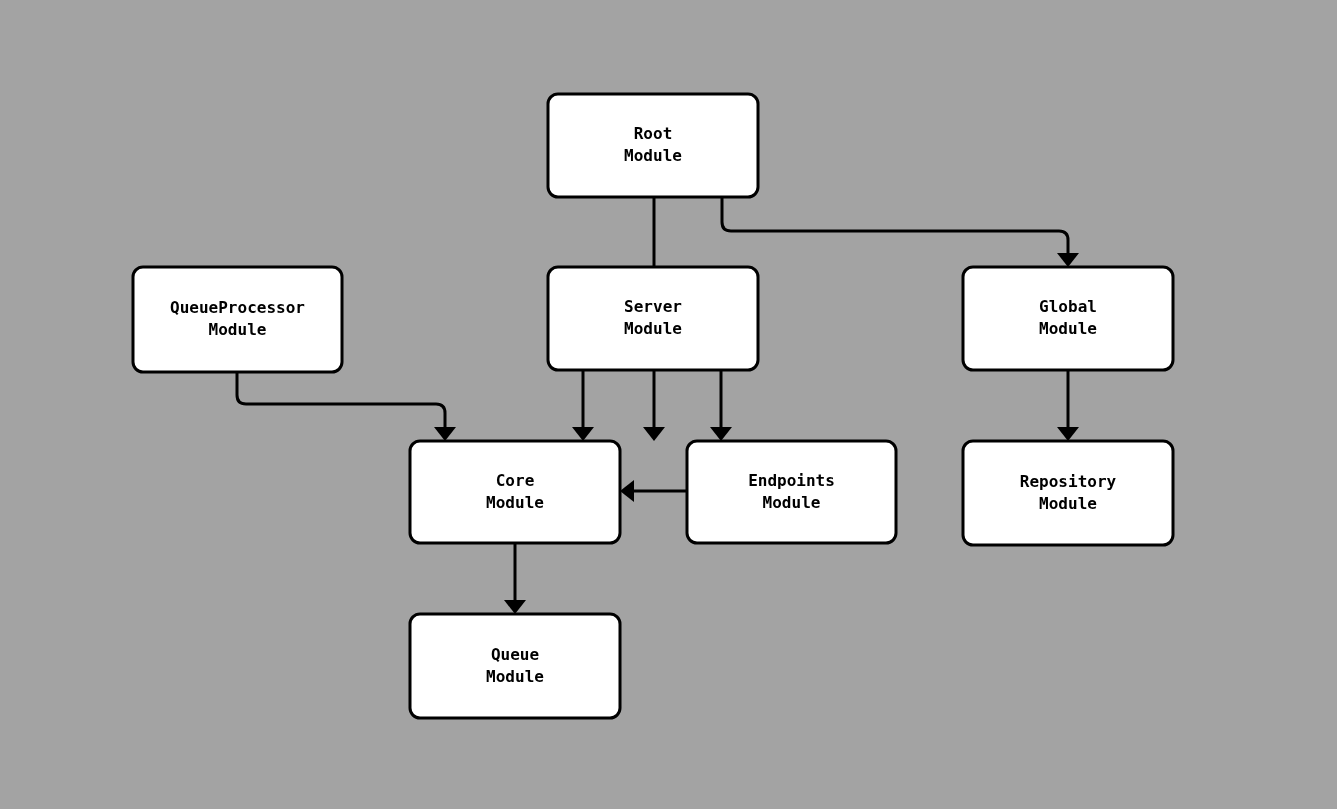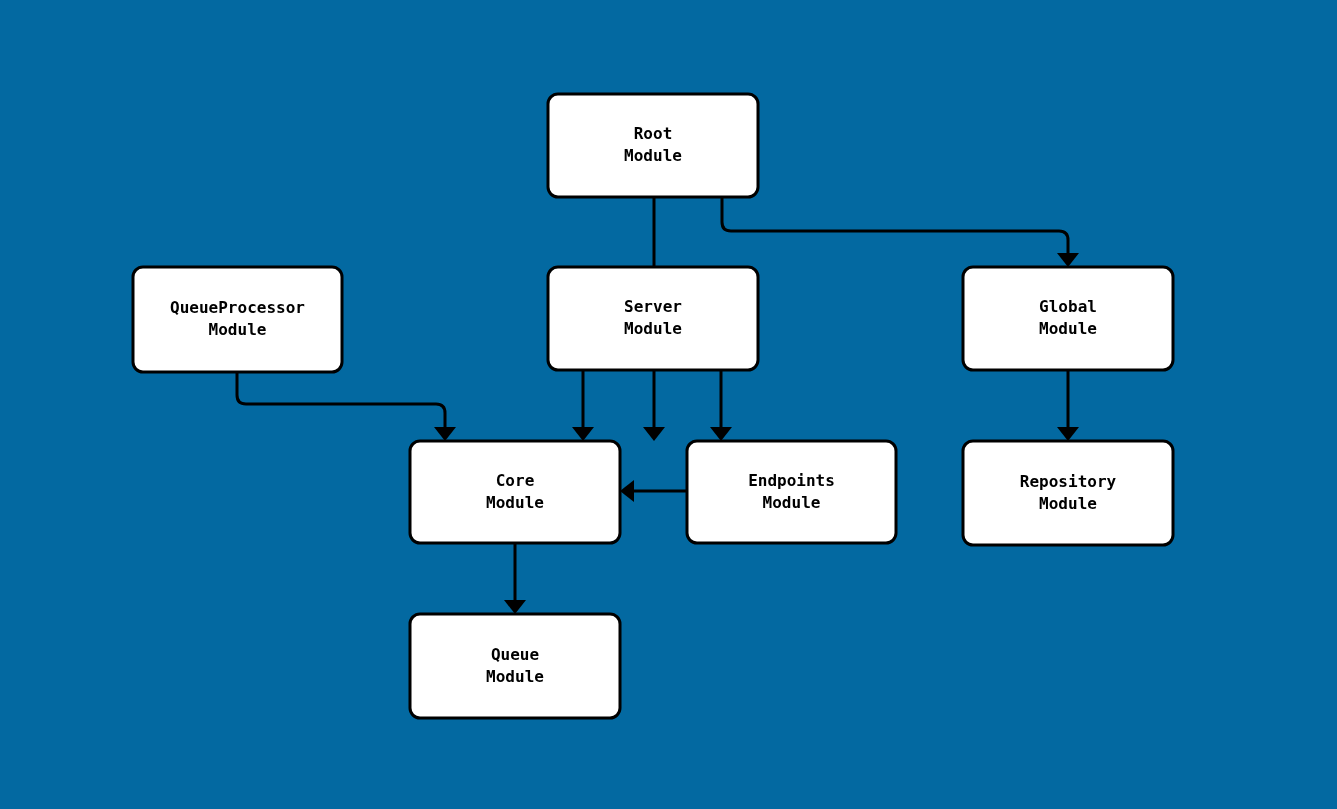--- a/index.html
+++ b/index.html
@@ -7,21 +7,21 @@
     padding: 0;
     background: #ffffff;
   }
   body {
     font-family: "DejaVu Sans Mono", monospace;
   }
   #diagram-root {
     position: relative;
     width: 1337px;
     height: 809px;
-    background: #0369a1;
+    background: #a3a3a3;
     overflow: hidden;
   }
   #diagram-svg {
     position: absolute;
     top: 0;
     left: 0;
     width: 1337px;
     height: 809px;
     display: block;
   }

